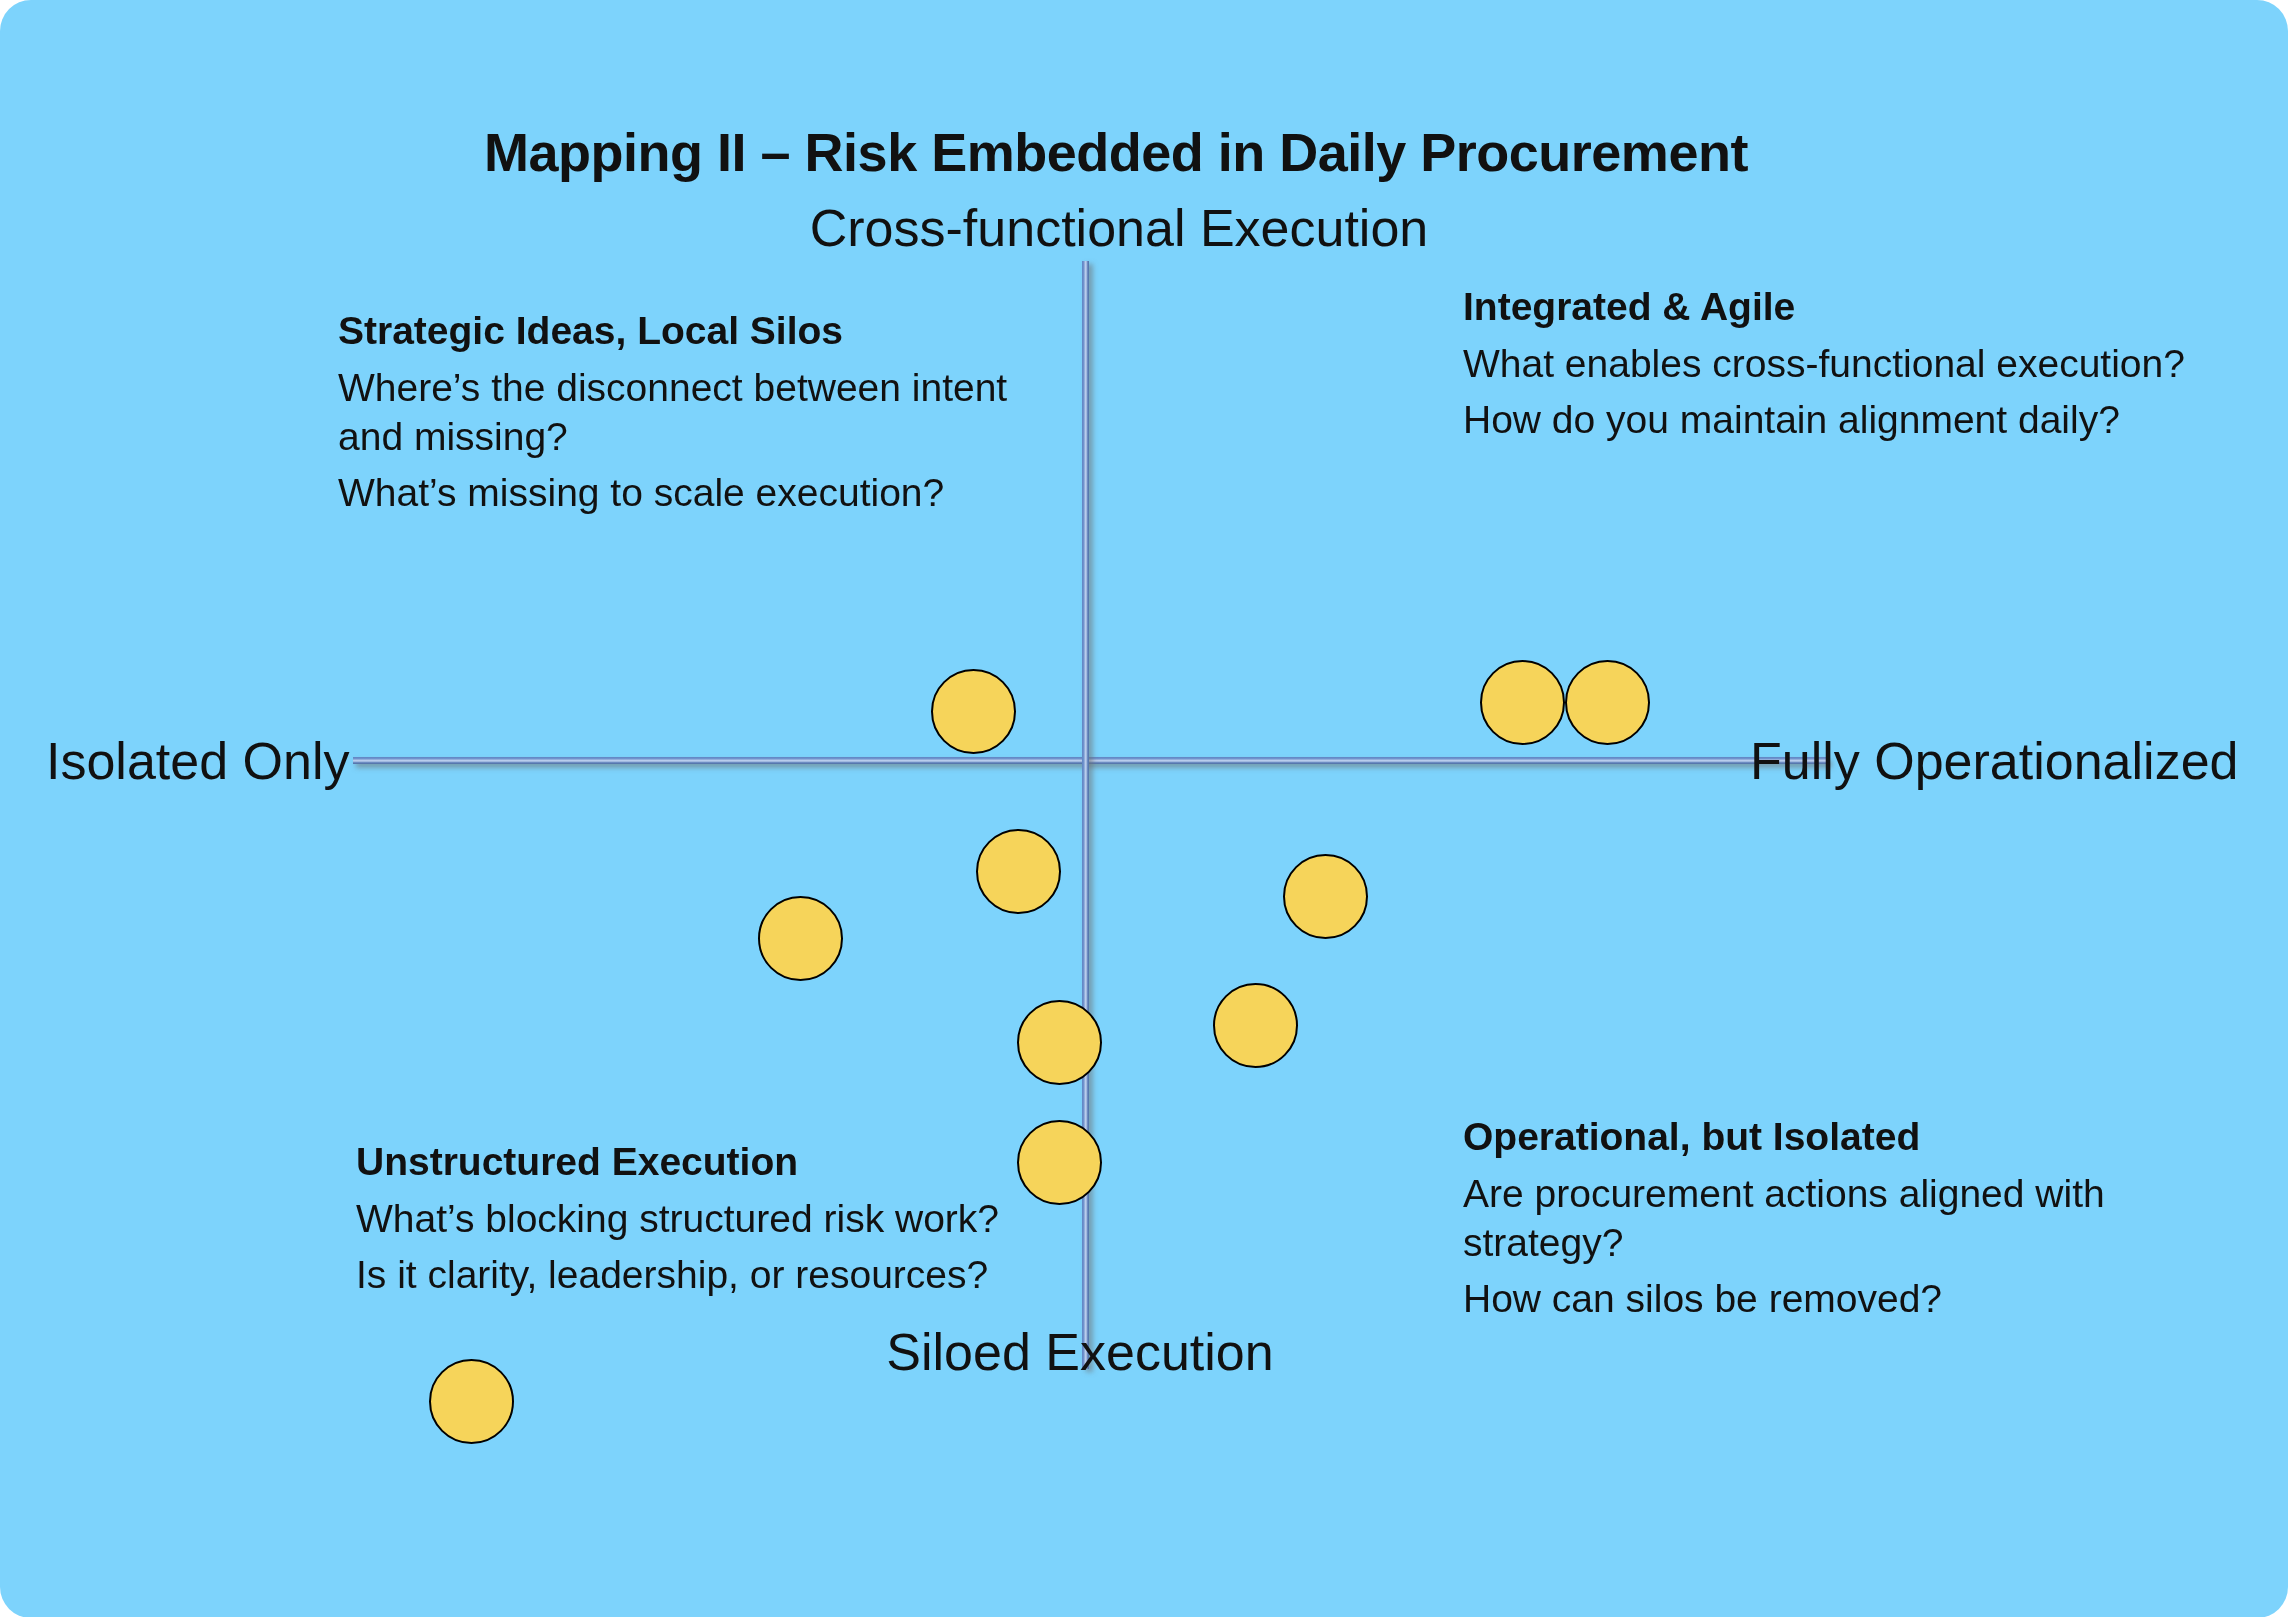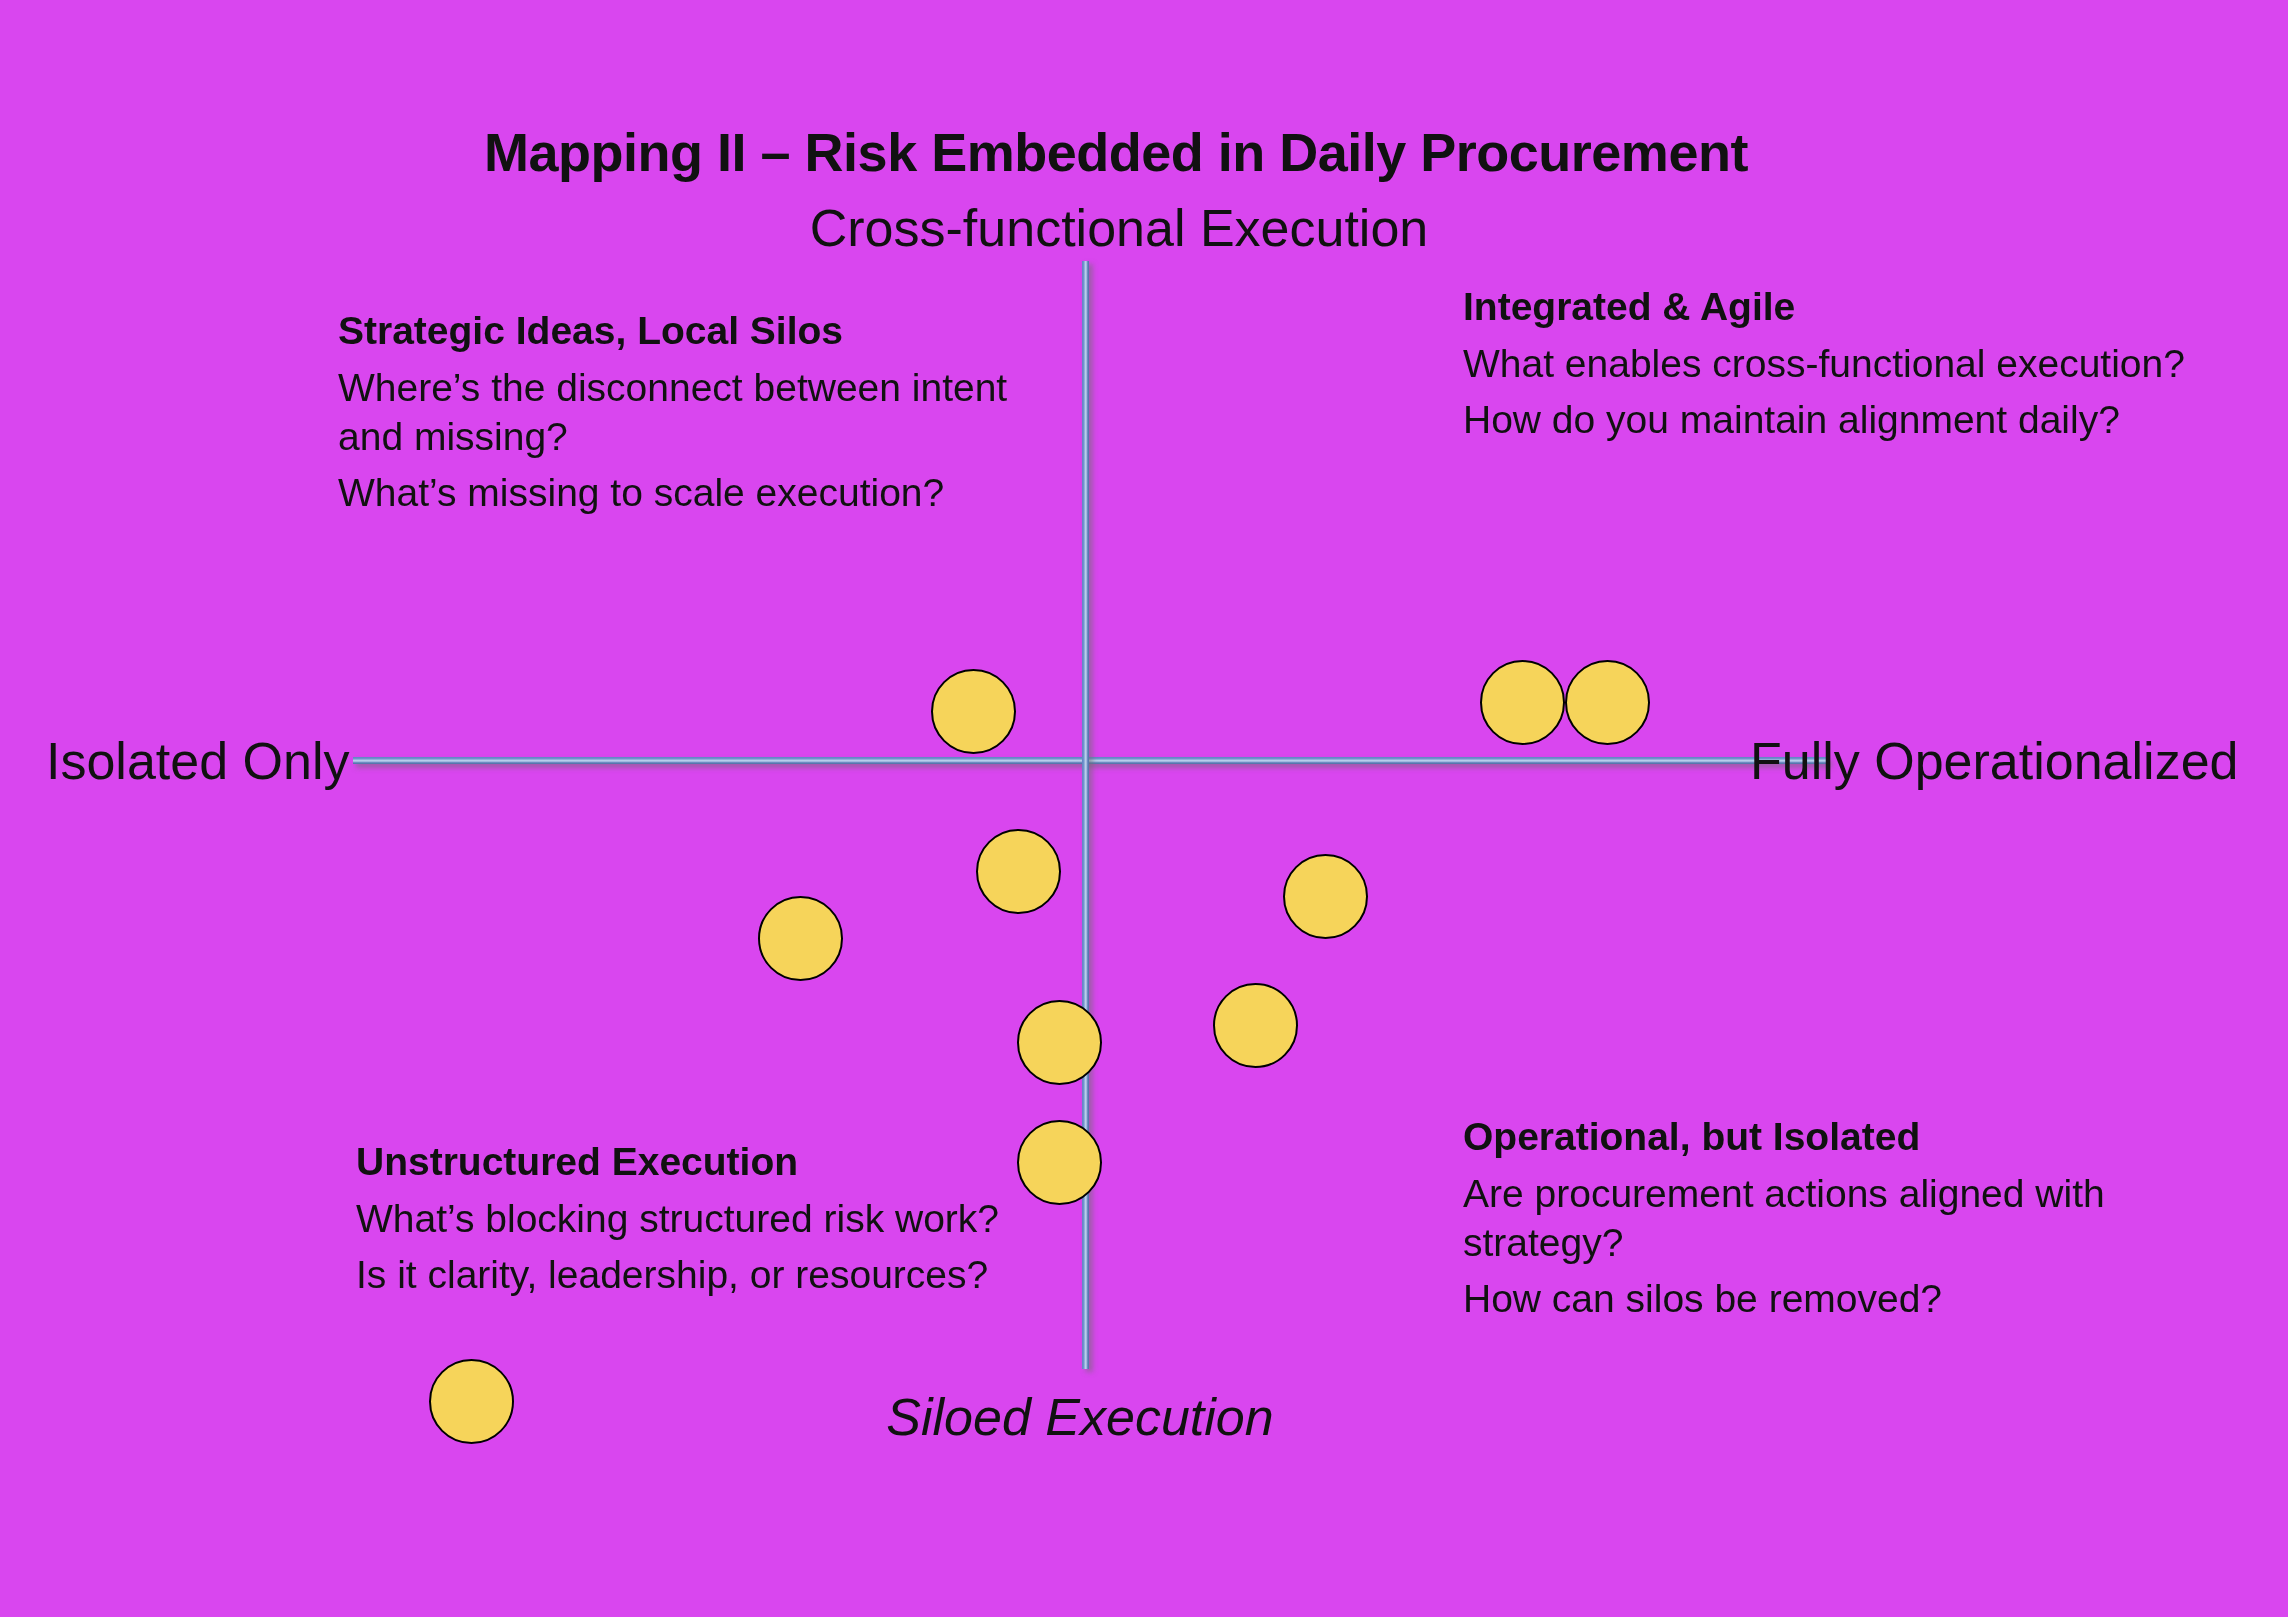--- a/index.html
+++ b/index.html
@@ -4,24 +4,25 @@
 <style>
   html, body {
     margin: 0;
     padding: 0;
     background: #ffffff;
   }
   #canvas {
     position: relative;
     width: 2288px;
     height: 1618px;
-    background: #d946ef;
+    background: #7dd3fc;
     overflow: hidden;
     font-family: "Liberation Sans", sans-serif;
     color: #111111;
+    border-radius: 31px;
   }
 
   
   .slide-title {
     position: absolute;
     top: 121px;
     left: 1116px;
     transform: translateX(-50%);
     white-space: nowrap;
     font-size: 54px;
@@ -33,21 +34,21 @@
 
   
   .axis-label {
     position: absolute;
     font-size: 52px;
     line-height: 49px;
     white-space: nowrap;
     z-index: 3;
   }
   .axis-label.top    { left: 1119px; top: 204px;  transform: translateX(-50%); }
-  .axis-label.bottom { left: 1080px; top: 1393px; transform: translateX(-50%); font-style: italic; }
+  .axis-label.bottom { left: 1080px; top: 1328px; transform: translateX(-50%); }
   .axis-label.left   { left: 46px;   top: 737px; }
   .axis-label.right  { left: 1750px; top: 737px; text-align: right; }
 
   
   .axis-line { position: absolute; z-index: 2; }
   .axis-line.h {
     left: 353px;
     top: 757px;
     width: 1476px;
     height: 6.7px;

